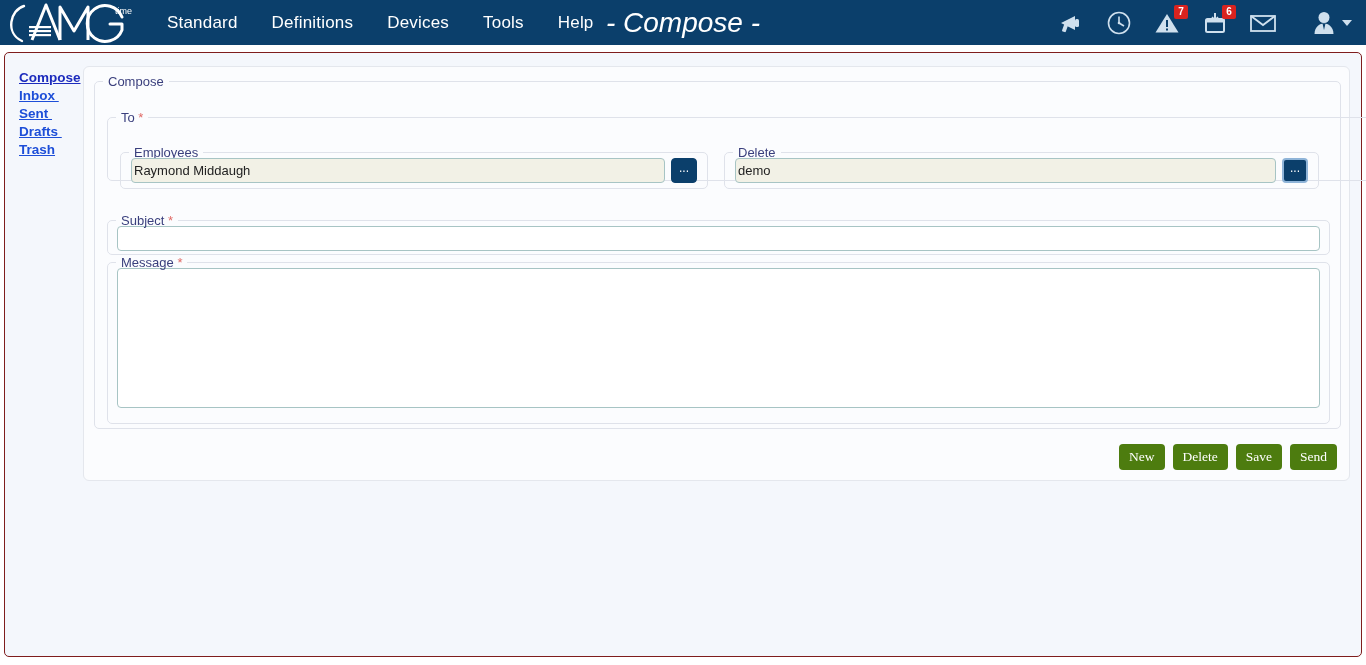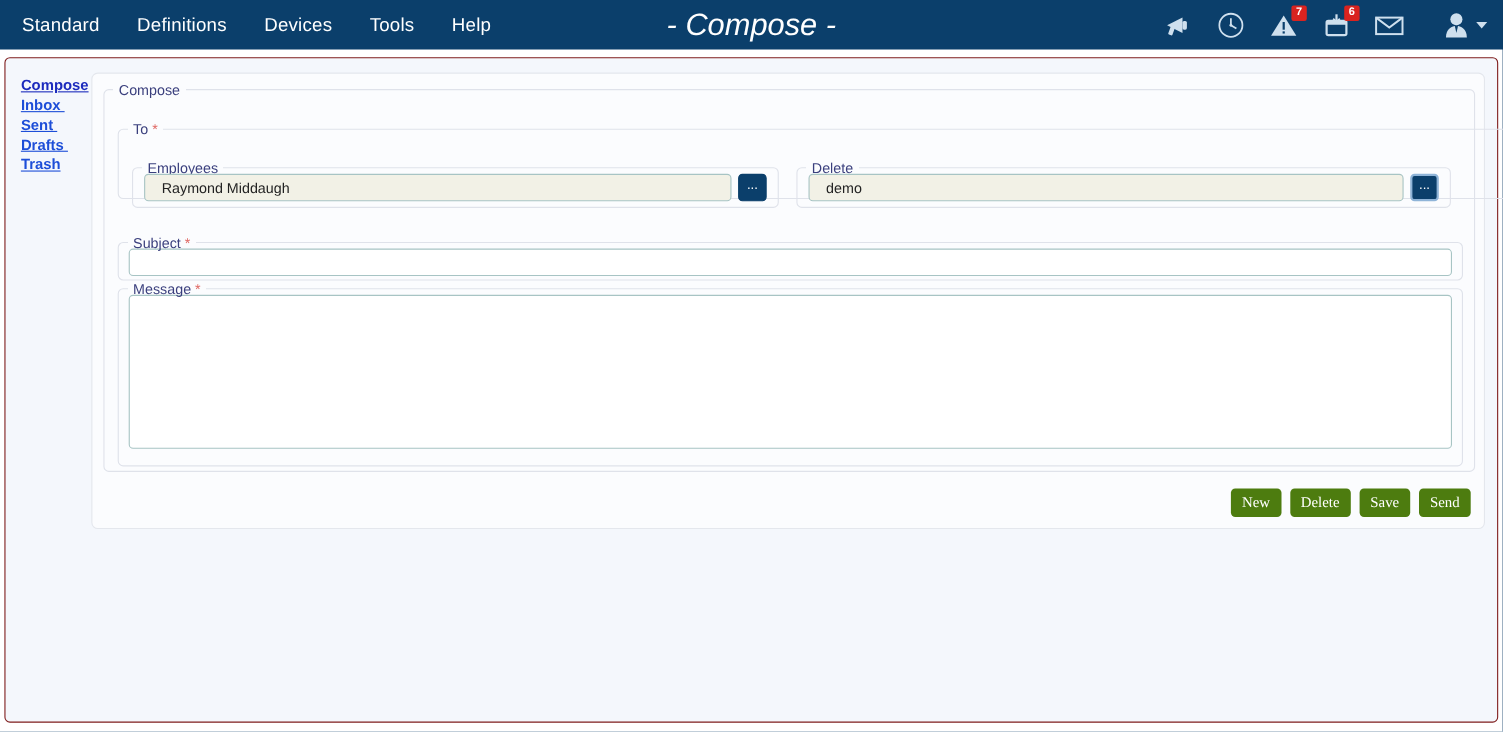--- a/index.html
+++ b/index.html
@@ -209,21 +209,21 @@
     margin-top: -2px;
   }
   .txt {
     flex: 1 1 auto;
     height: 25px;
     border: 1px solid #a7c4c4;
     border-radius: 4px;
     font-family: "Liberation Sans", sans-serif;
     font-size: 13px;
     color: #222;
-    padding: 0 15px;
+    padding: 0 2px;
     outline: none;
     background: #f2f1e6;
   }
   .dots-btn {
     flex: 0 0 auto;
     width: 26px; height: 25px;
     background: #0b3f6b;
     border: 1px solid #0b3f6b;
     border-radius: 4px;
     color: #ffffff;
@@ -282,20 +282,38 @@
     padding: 5px 10px;
     cursor: pointer;
     min-width: 40px;
   }
 </style>
 </head>
 <body>
 
 <div class="navbar">
 
+  <div class="logo">
+    <svg width="145" height="45" viewBox="0 0 145 45" xmlns="http://www.w3.org/2000/svg">
+
+      <path d="M22 6 C8 10, 3 33, 20 41" stroke="#ffffff" stroke-width="2.4" fill="none" stroke-linecap="round"></path>
+
+      <path d="M30 40 L44 5 L58 40" stroke="#ffffff" stroke-width="3" fill="none" stroke-linejoin="round"></path>
+
+      <rect x="27" y="26" width="22" height="2.2" fill="#ffffff"></rect>
+      <rect x="27" y="30" width="22" height="2.2" fill="#ffffff"></rect>
+      <rect x="27" y="34" width="22" height="2.2" fill="#ffffff"></rect>
+
+      <path d="M58 40 L58 7 L72 31 L86 7 L86 40" stroke="#ffffff" stroke-width="3" fill="none" stroke-linejoin="round"></path>
+
+      <path d="M120 17 A18 18 0 1 0 120 30 L120 24 L108 24" stroke="#ffffff" stroke-width="3" fill="none" stroke-linecap="round" stroke-linejoin="round"></path>
+
+      <text x="113" y="14" fill="#ffffff" font-family="Liberation Sans, sans-serif" font-size="9">time</text>
+    </svg>
+  </div>
 
   <div class="nav-menu">
     <span class="nav-item">Standard</span>
     <span class="nav-item">Definitions</span>
     <span class="nav-item">Devices</span>
     <span class="nav-item">Tools</span>
     <span class="nav-item">Help</span>
   </div>
 
   <div class="page-title">- Compose -</div>

